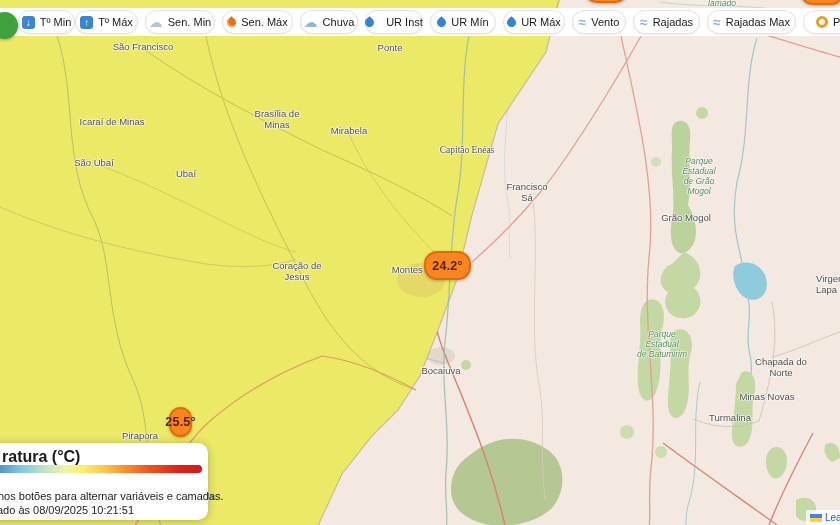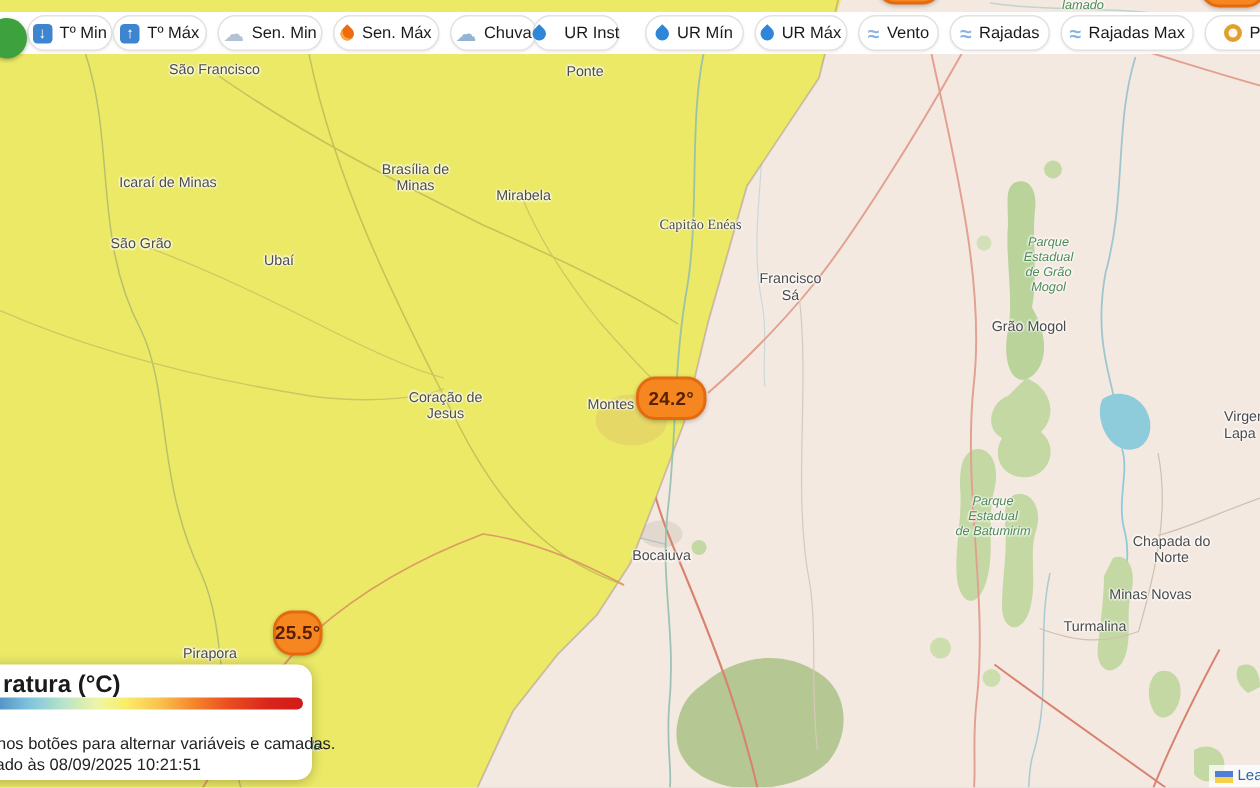--- a/index.html
+++ b/index.html
@@ -109,21 +109,21 @@
   </svg>
 
   <div id="map-labels">
       <div class="map-label" style="left: 143px; top: 47px;">São Francisco</div>
       <div class="map-label" style="left: 390px; top: 48px;">Ponte</div>
       <div class="map-label" style="left: 112px; top: 122px;">Icaraí de Minas</div>
       <div class="map-label" style="left: 277px; top: 119px;">Brasília de
 Minas</div>
       <div class="map-label" style="left: 349px; top: 131px;">Mirabela</div>
       <div class="map-label" style="left: 186px; top: 143px; margin-top: 31px;">Ubaí</div>
-      <div class="map-label" style="left: 94px; top: 163px;">São Grão</div>
+      <div class="map-label" style="left: 94px; top: 163px;">São Ubaí</div>
       <div class="map-label" style="left: 467px; top: 151px; font-family: Liberation Serif, serif;">Capitão Enéas</div>
       <div class="map-label" style="left: 527px; top: 192px;">Francisco
 Sá</div>
       <div class="map-label" style="left: 297px; top: 271px;">Coração de
 Jesus</div>
       <div class="map-label" style="left: 412px; top: 270px;">Montes C</div>
       <div class="map-label" style="left: 686px; top: 218px;">Grão Mogol</div>
       <div class="map-label green" style="left: 699px; top: 176px;">Parque
 Estadual
 de Grão
@@ -157,21 +157,21 @@
         <span>Sen. Min</span>
       </div>
       <div class="tb-btn" style="left: 222px; width: 71px;">
         <span class="ic ic-flame"></span>
         <span>Sen. Máx</span>
       </div>
       <div class="tb-btn" style="left: 300px; width: 58px;">
         <span class="ic ic-rain-cloud">☁</span>
         <span>Chuva</span>
       </div>
-      <div class="tb-btn" style="left: 355px; width: 58px; gap: 12px;">
+      <div class="tb-btn" style="left: 365px; width: 58px; gap: 12px;">
         <span class="ic ic-droplet"></span>
         <span>UR Inst</span>
       </div>
       <div class="tb-btn" style="left: 430px; width: 66px; text-align: center;">
         <span class="ic ic-droplet"></span>
         <span>UR Mín</span>
       </div>
       <div class="tb-btn" style="left: 503px; width: 62px;">
         <span class="ic ic-droplet"></span>
         <span>UR Máx</span>
@@ -201,16 +201,16 @@
     <div class="hint">nos botões para alternar variáveis e camadas.</div>
     <div class="upd">ado às 08/09/2025 10:21:51</div>
   </div>
 
   <div id="attrib">
     <span class="flag"></span>
     <span class="lbl">Leaflet</span>
   </div>
 
 <div class="marker" style="left: 424px; top: 251px; width: 47px; height: 29px;">24.2°</div>
-    <div class="marker" style="left: 182px; top: 407px; width: 33px; height: 30px;">25.5°</div>
+    <div class="marker" style="left: 169px; top: 407px; width: 23px; height: 30px;">25.5°</div>
     <div class="marker" style="left: 584px; top: -25px; width: 44px; height: 28px;"></div>
     <div class="marker" style="left: 800px; top: -23px; width: 44px; height: 28px;"></div>
   </div>
 
 </body></html>

